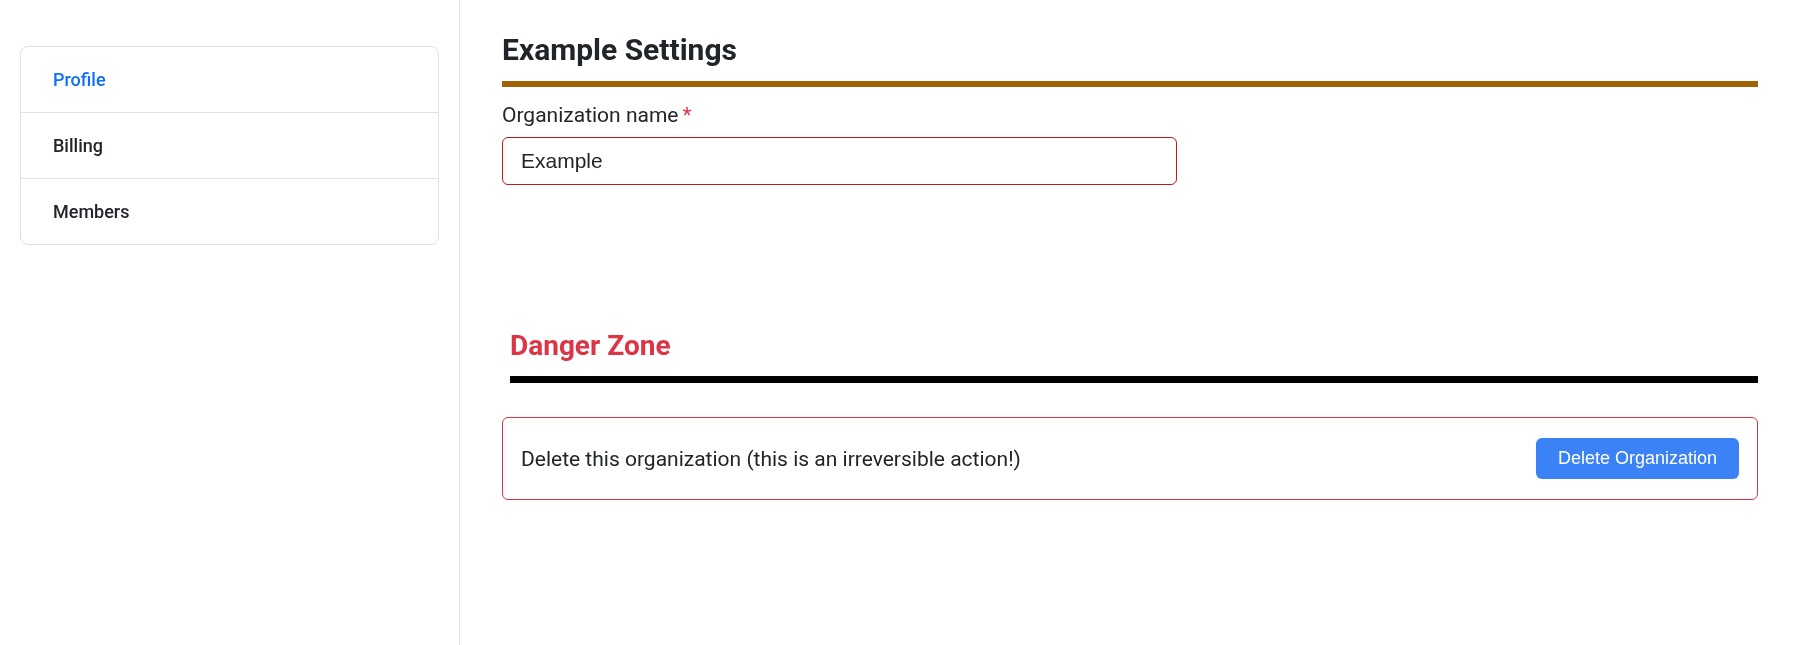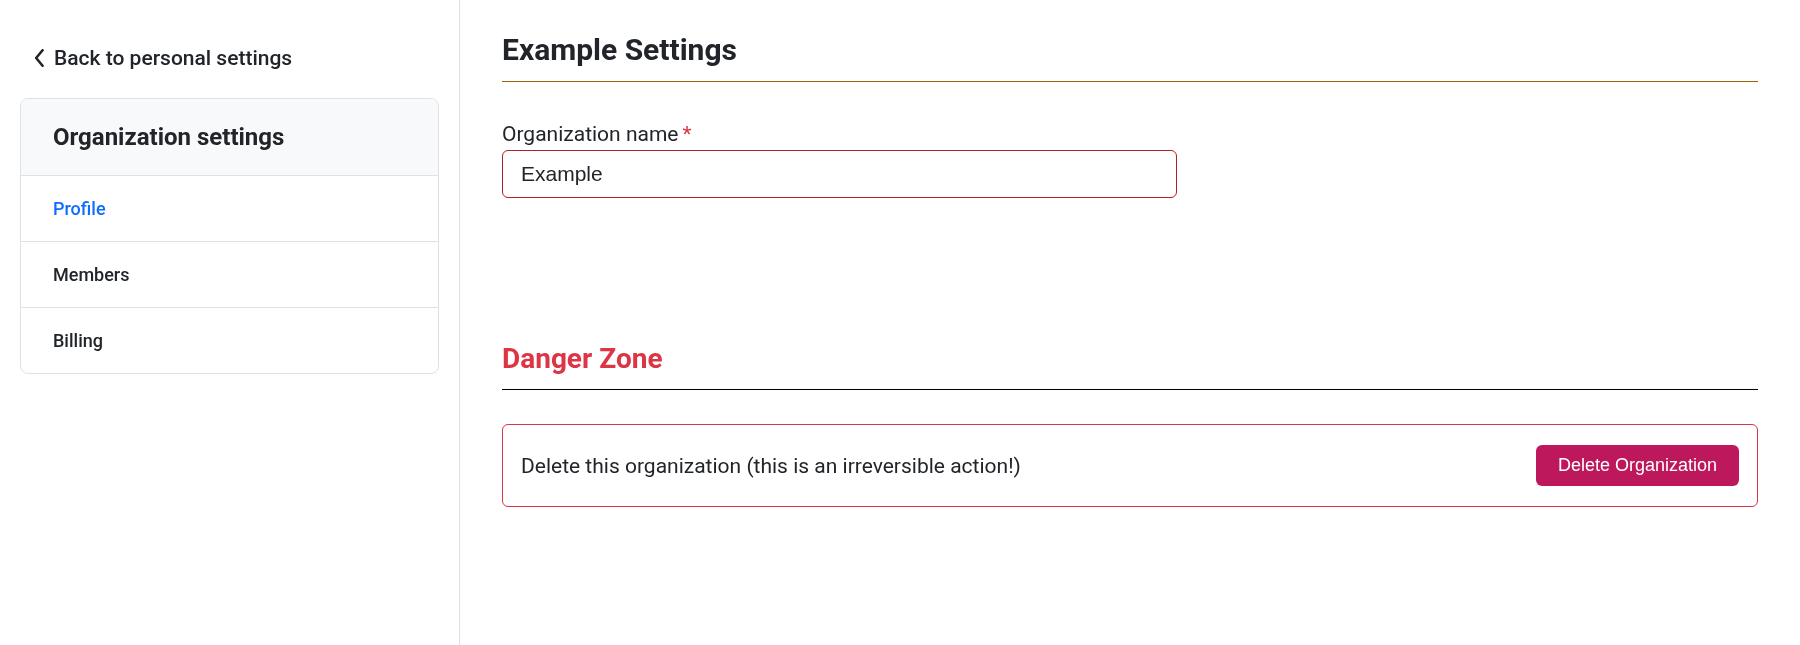--- a/index.html
+++ b/index.html
@@ -58,27 +58,27 @@
   .nav-item.active { color: #0d6efd; }
 
   .content-col {
     flex: 1;
     padding: 32px 42px 32px 42px;
   }
   .section-title {
     font-size: 30px;
     font-weight: 700;
     padding-bottom: 14px;
-    border-bottom: 1px solid #a16207;
-    margin-bottom: 40px;
+    border-bottom: 6px solid #a16207;
+    margin-bottom: 16px;
   }
   .form-label {
     font-size: 21px;
     font-weight: 400;
-    margin-bottom: 4px;
+    margin-bottom: 10px;
     display: block;
   }
   .required-mark { color: #dc3545; margin-left: 4px; }
   .text-input {
     width: 675px;
     max-width: 100%;
     padding: 11px 18px;
     font-size: 21px;
     border: 1px solid #b91c1c;
     border-radius: 6px;
@@ -90,30 +90,31 @@
     display: inline-block;
     font-size: 21px;
     font-weight: 400;
     padding: 12px 26px;
     border: none;
     border-radius: 6px;
     cursor: pointer;
     color: #fff;
   }
   .btn-primary { background: #0d9aff; }
-  .btn-danger  { background: #be185d; font-size: 18px; padding: 10px 22px; }
+  .btn-danger  { background: #3b82f6; font-size: 18px; padding: 10px 22px; }
 
   .danger-title {
     margin-top: 96px;
     font-size: 28px;
     font-weight: 700;
     color: #dc3545;
     padding-bottom: 14px;
-    border-bottom: 1px solid #000000;
+    border-bottom: 7px solid #000000;
     margin-bottom: 34px;
+    margin-left: 8px;
   }
   .danger-box {
     border: 1px solid #dc3545;
     border-radius: 6px;
     display: flex;
     align-items: center;
     justify-content: space-between;
     padding: 20px 18px;
   }
   .danger-text {
@@ -121,34 +122,25 @@
     font-weight: 400;
   }
 </style>
 </head>
 <body>
 
 <div class="layout">
 
   <aside class="sidebar-col">
 
-    <a class="back-link">
-      <span>
-        <svg width="12" height="18" viewBox="0 0 8 14" fill="none" stroke="#212529" stroke-width="2" stroke-linecap="round" stroke-linejoin="round">
-            <polyline points="6 1 1 7 6 13"></polyline>
-          </svg>
-      </span>
-      <span>Back to personal settings</span>
-    </a>
 
     <nav class="nav-panel">
-      <div class="nav-header">Organization settings</div>
       <a class="nav-item active"><span>Profile</span></a>
+      <a class="nav-item"><span>Billing</span></a>
       <a class="nav-item"><span>Members</span></a>
-      <a class="nav-item"><span>Billing</span></a>
     </nav>
 
   </aside>
 
   <main class="content-col">
 
     <h1 class="section-title">Example Settings</h1>
 
     <label class="form-label">
       <span>Organization name</span><span class="required-mark">*</span>

